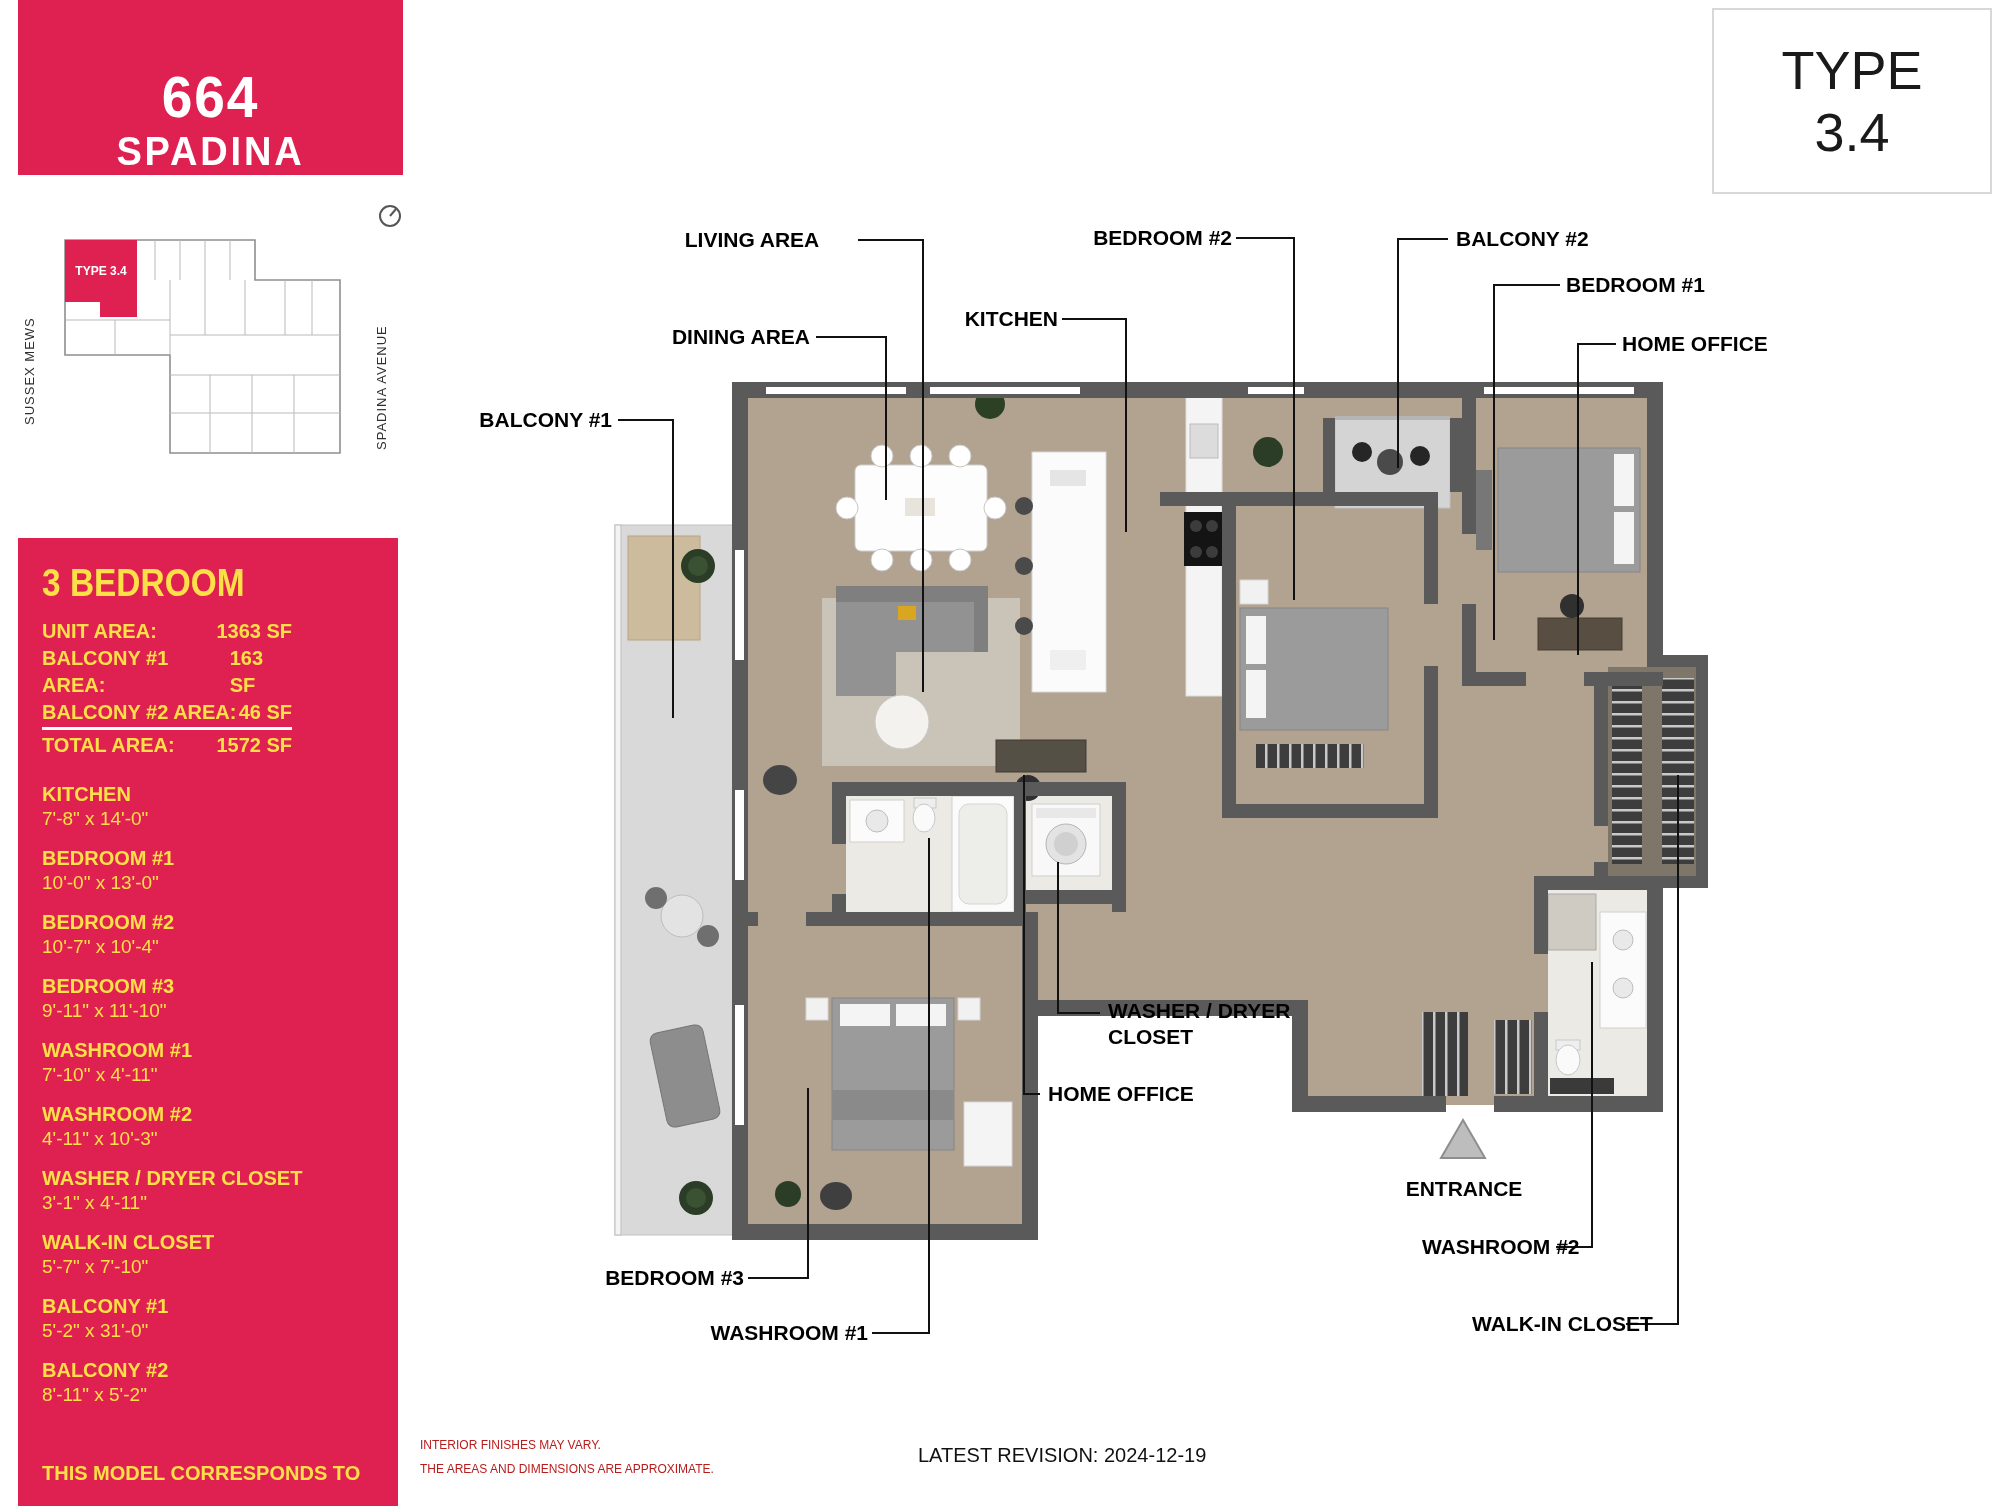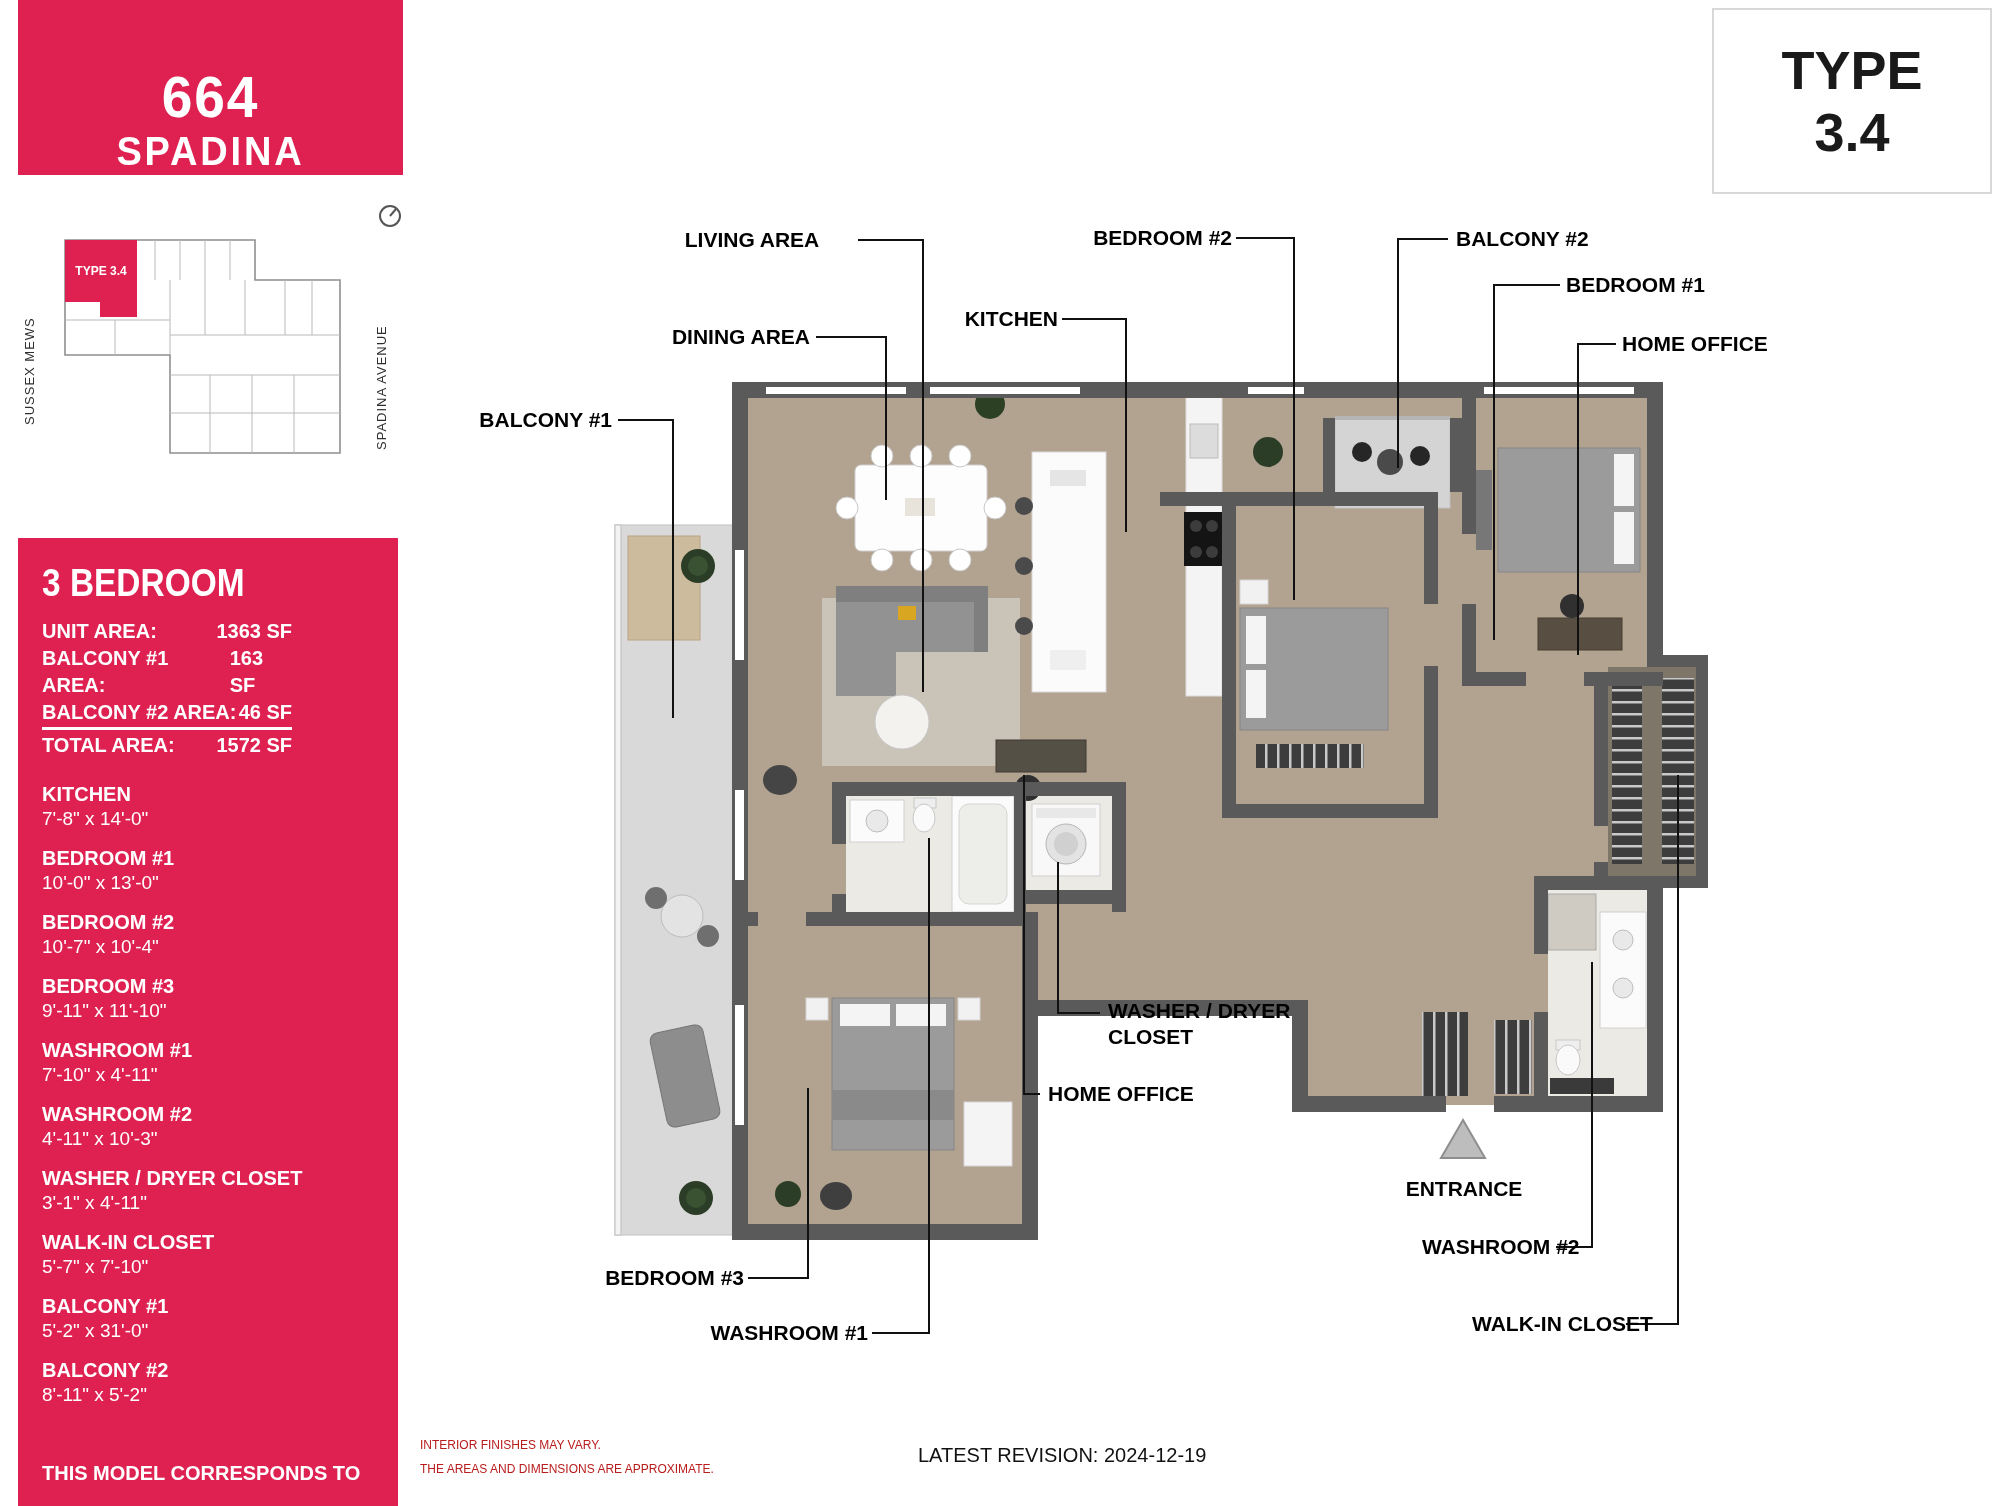--- a/index.html
+++ b/index.html
@@ -8,33 +8,33 @@
 
   
   .brand-box{position:absolute;left:18px;top:0;width:385px;height:175px;background:#DE2150;
              color:#fff;text-align:center;display:flex;flex-direction:column;justify-content:flex-end;}
   .brand-number{font-size:58px;font-weight:bold;letter-spacing:2px;line-height:60px;transform:scaleX(.95);}
   .brand-name{font-size:40px;font-weight:bold;letter-spacing:3px;line-height:48px;transform:scaleX(.95);}
 
   
   .type-box{position:absolute;left:1712px;top:8px;width:276px;height:182px;background:#fff;
             border:2px solid #d8d8d8;display:flex;flex-direction:column;justify-content:center;
-            align-items:center;font-size:54px;font-weight:700;line-height:62px;color:#1a1a1a;}
+            align-items:center;font-size:54px;font-weight:400;line-height:62px;color:#1a1a1a;}
 
   
   .keyplan{position:absolute;left:40px;top:225px;}
   .street-label{position:absolute;writing-mode:vertical-rl;transform:rotate(180deg);
                 font-size:13px;color:#2e2e2e;letter-spacing:1px;}
   .street-left{left:22px;top:305px;height:120px;}
   .street-right{left:374px;top:290px;height:160px;}
   .compass{position:absolute;left:377px;top:203px;}
 
   
   .info-panel{position:absolute;left:18px;top:538px;width:380px;height:968px;background:#DE2150;
-              color:#ffffff;box-sizing:border-box;padding:24px 20px 20px 24px;display:flex;flex-direction:column;}
+              color:#fde047;box-sizing:border-box;padding:24px 20px 20px 24px;display:flex;flex-direction:column;}
   .panel-title{font-size:38px;font-weight:bold;transform:scaleX(.88);transform-origin:left;
                letter-spacing:0;line-height:42px;margin-bottom:14px;}
   .area-row{display:flex;justify-content:space-between;width:250px;font-size:20px;font-weight:bold;
             line-height:27px;}
   .area-row.underlined{border-bottom:3px solid #fff;padding-bottom:1px;margin-bottom:2px;}
   .rooms{margin-top:24px;}
   .room{margin-bottom:17px;}
   .room-name{font-size:20px;font-weight:bold;line-height:22px;}
   .room-dims{font-size:19px;line-height:22px;margin-top:3px;}
   .panel-footer{margin-top:auto;font-size:20px;font-weight:bold;line-height:25px;}

